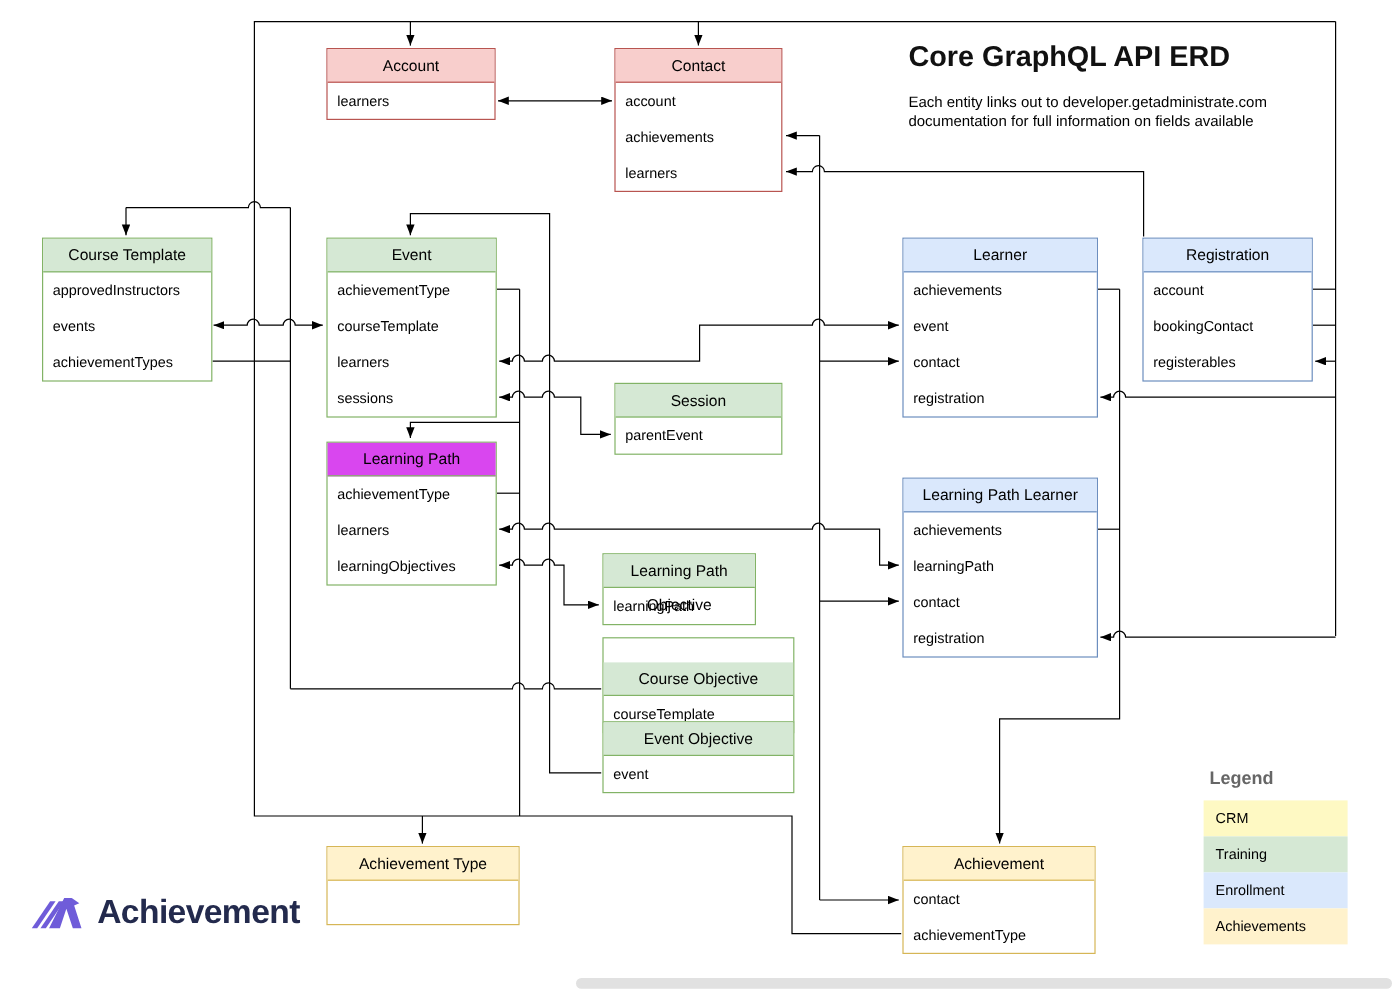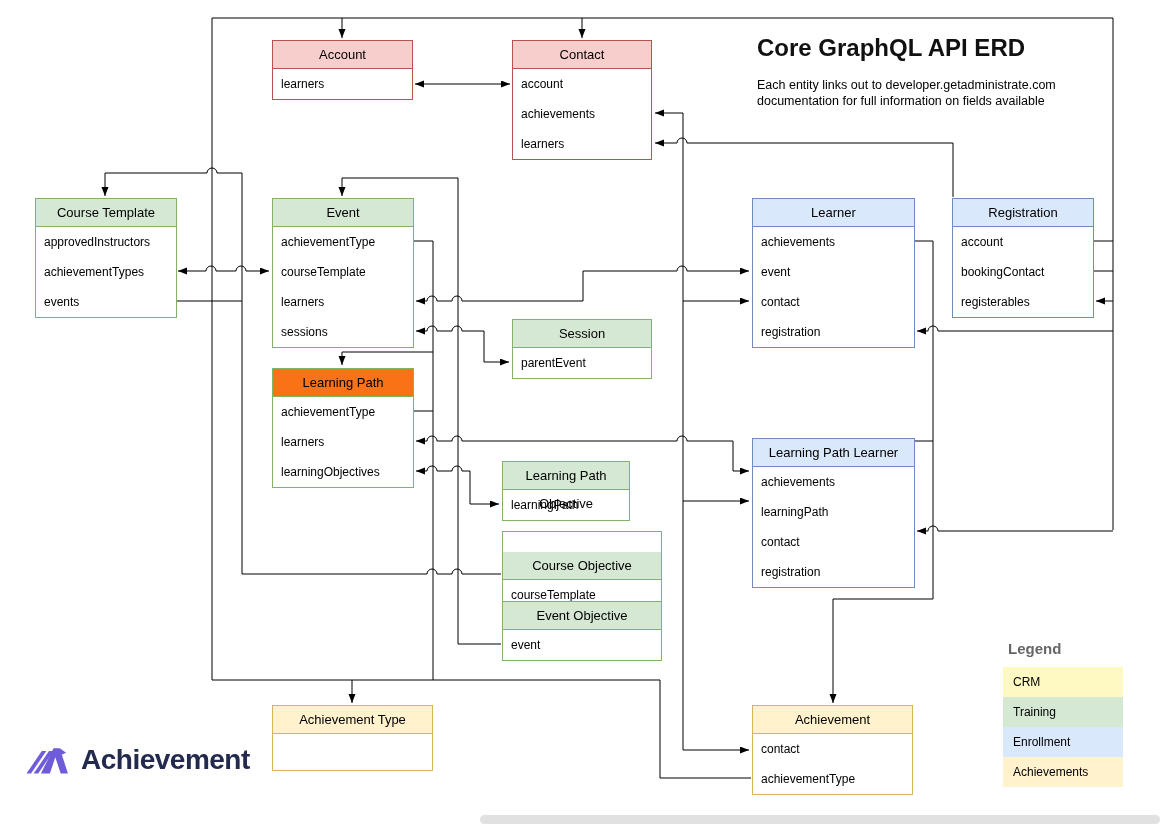--- a/index.html
+++ b/index.html
@@ -99,32 +99,32 @@
       </div>
       <div class="entity" style="left: 512px; top: 40px; width: 140px; border-color: rgb(184, 84, 80);">
         <div class="hdr" style="background: rgb(248, 206, 204); border-bottom-color: rgb(184, 84, 80);">Contact</div>
         <div class="row">account</div>
         <div class="row">achievements</div>
         <div class="row">learners</div>
       </div>
       <div class="entity" style="left: 35px; top: 198px; width: 142px; border-color: rgb(130, 179, 102);">
         <div class="hdr" style="background: rgb(213, 232, 212); border-bottom-color: rgb(130, 179, 102);">Course Template</div>
         <div class="row">approvedInstructors</div>
+        <div class="row">events</div>
         <div class="row">achievementTypes</div>
-        <div class="row">events</div>
       </div>
       <div class="entity" style="left: 272px; top: 198px; width: 142px; border-color: rgb(130, 179, 102);">
         <div class="hdr" style="background: rgb(213, 232, 212); border-bottom-color: rgb(130, 179, 102);">Event</div>
         <div class="row">achievementType</div>
         <div class="row">courseTemplate</div>
         <div class="row">learners</div>
         <div class="row">sessions</div>
       </div>
       <div class="entity" style="left: 272px; top: 368px; width: 142px; border-color: rgb(130, 179, 102);">
-        <div class="hdr" style="background: #f97316; border-bottom-color: rgb(130, 179, 102);">Learning Path</div>
+        <div class="hdr" style="background: #d946ef; border-bottom-color: rgb(130, 179, 102);">Learning Path</div>
         <div class="row">achievementType</div>
         <div class="row">learners</div>
         <div class="row">learningObjectives</div>
       </div>
       <div class="entity" style="left: 512px; top: 319px; width: 140px; border-color: rgb(130, 179, 102);">
         <div class="hdr" style="background: rgb(213, 232, 212); border-bottom-color: rgb(130, 179, 102);">Session</div>
         <div class="row">parentEvent</div>
       </div>
       <div class="entity" style="left: 502px; top: 461px; width: 128px; border-color: rgb(130, 179, 102);">
         <div class="hdr" style="background: rgb(213, 232, 212); border-bottom-color: rgb(130, 179, 102);">Learning Path Objective</div>
@@ -144,21 +144,21 @@
         <div class="row">event</div>
         <div class="row">contact</div>
         <div class="row">registration</div>
       </div>
       <div class="entity" style="left: 952px; top: 198px; width: 142px; border-color: rgb(108, 142, 191);">
         <div class="hdr" style="background: rgb(218, 232, 252); border-bottom-color: rgb(108, 142, 191);">Registration</div>
         <div class="row">account</div>
         <div class="row">bookingContact</div>
         <div class="row">registerables</div>
       </div>
-      <div class="entity" style="left: 752px; top: 398px; width: 163px; border-color: rgb(108, 142, 191); margin-top: 40px;">
+      <div class="entity" style="left: 752px; top: 398px; width: 163px; border-color: rgb(108, 142, 191);">
         <div class="hdr" style="background: rgb(218, 232, 252); border-bottom-color: rgb(108, 142, 191);">Learning Path Learner</div>
         <div class="row">achievements</div>
         <div class="row">learningPath</div>
         <div class="row">contact</div>
         <div class="row">registration</div>
       </div>
       <div class="entity" style="left: 272px; top: 705px; width: 161px; border-color: rgb(214, 182, 86);">
         <div class="hdr" style="background: rgb(255, 242, 204); border-bottom-color: rgb(214, 182, 86);">Achievement Type</div>
         <div class="row" style="height: 36px;"></div>
       </div>

